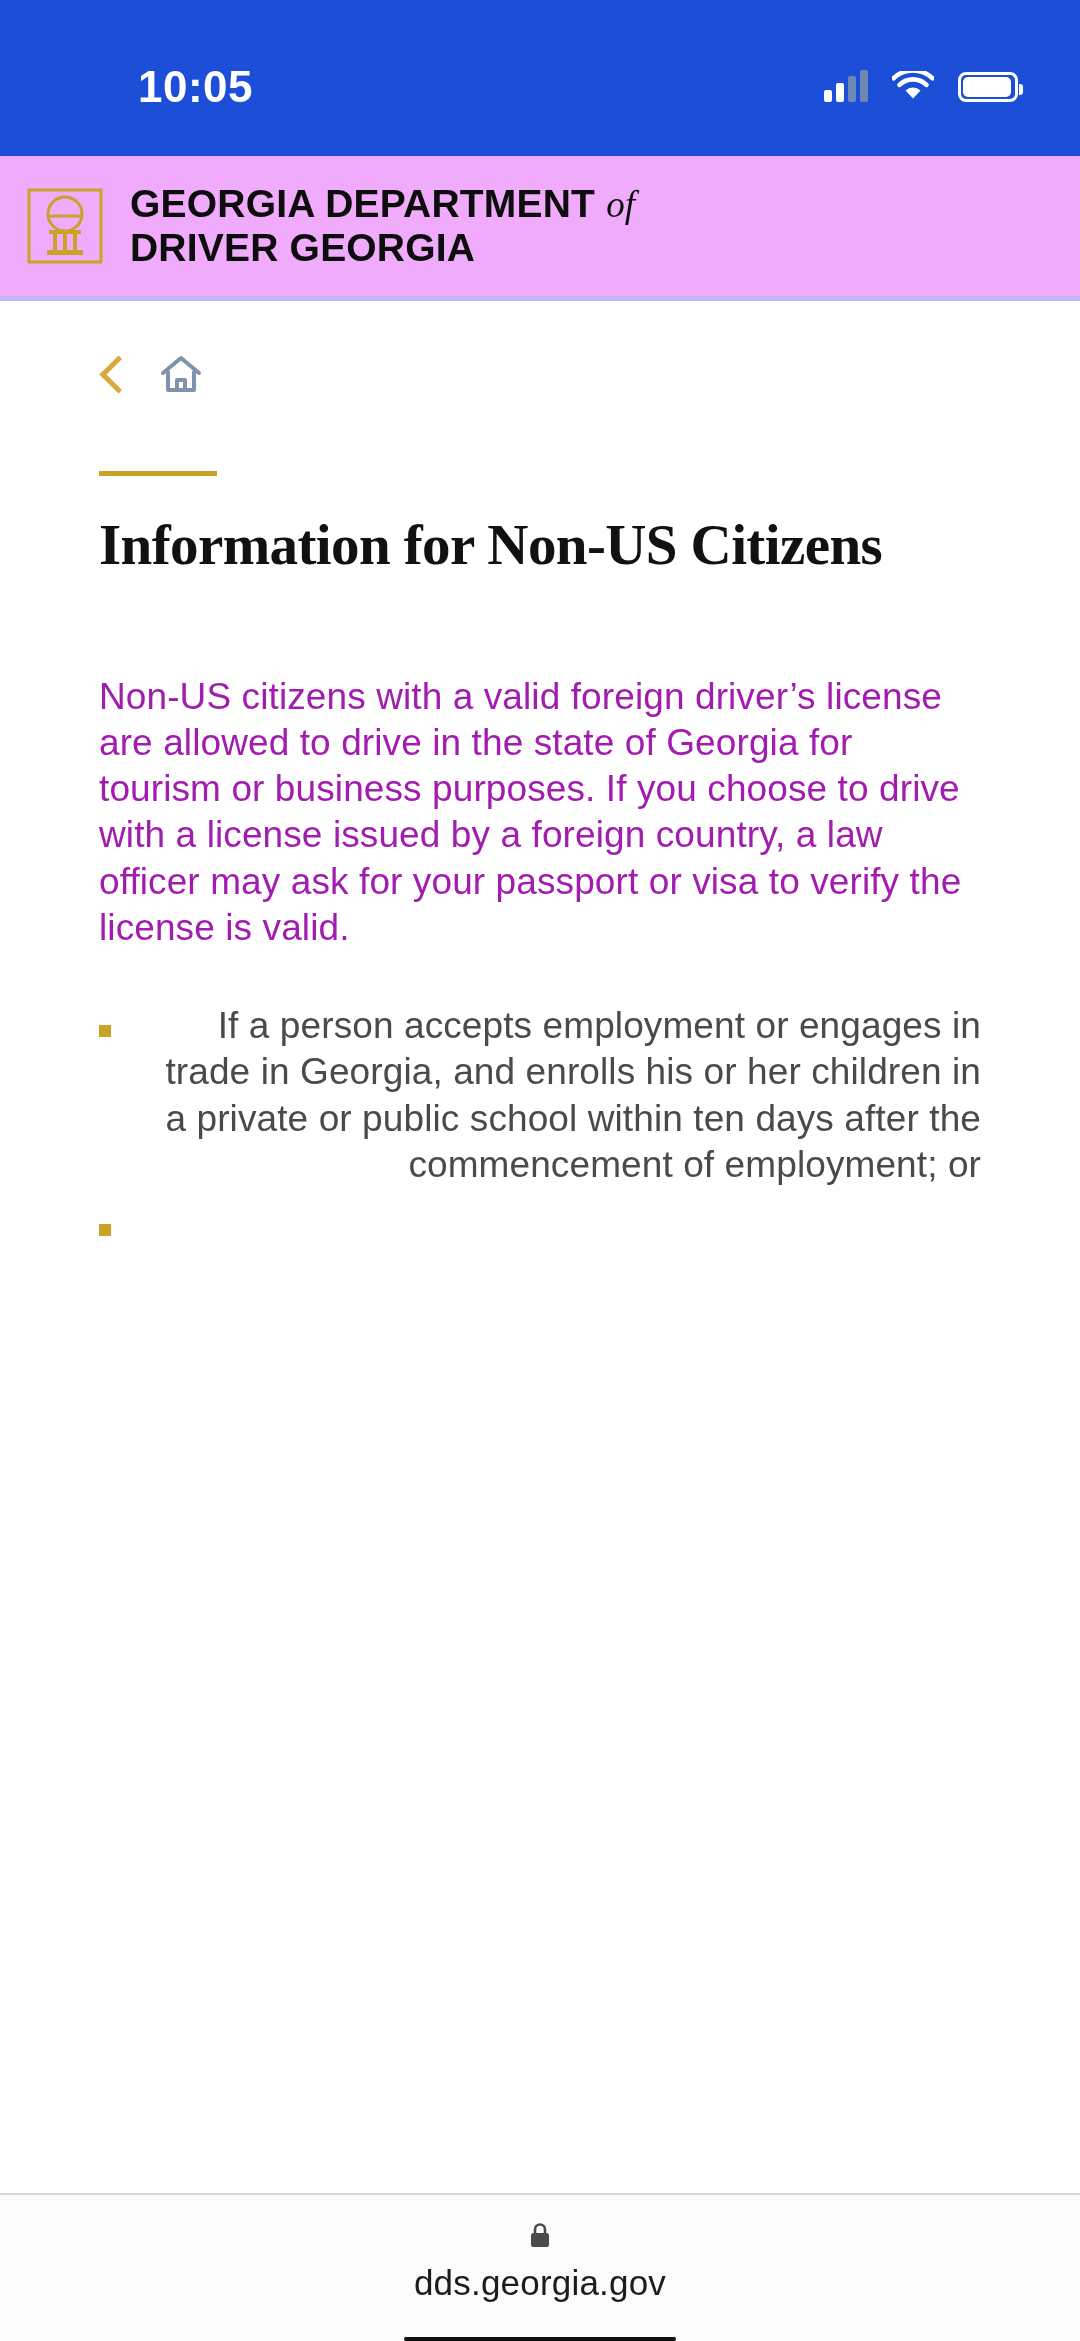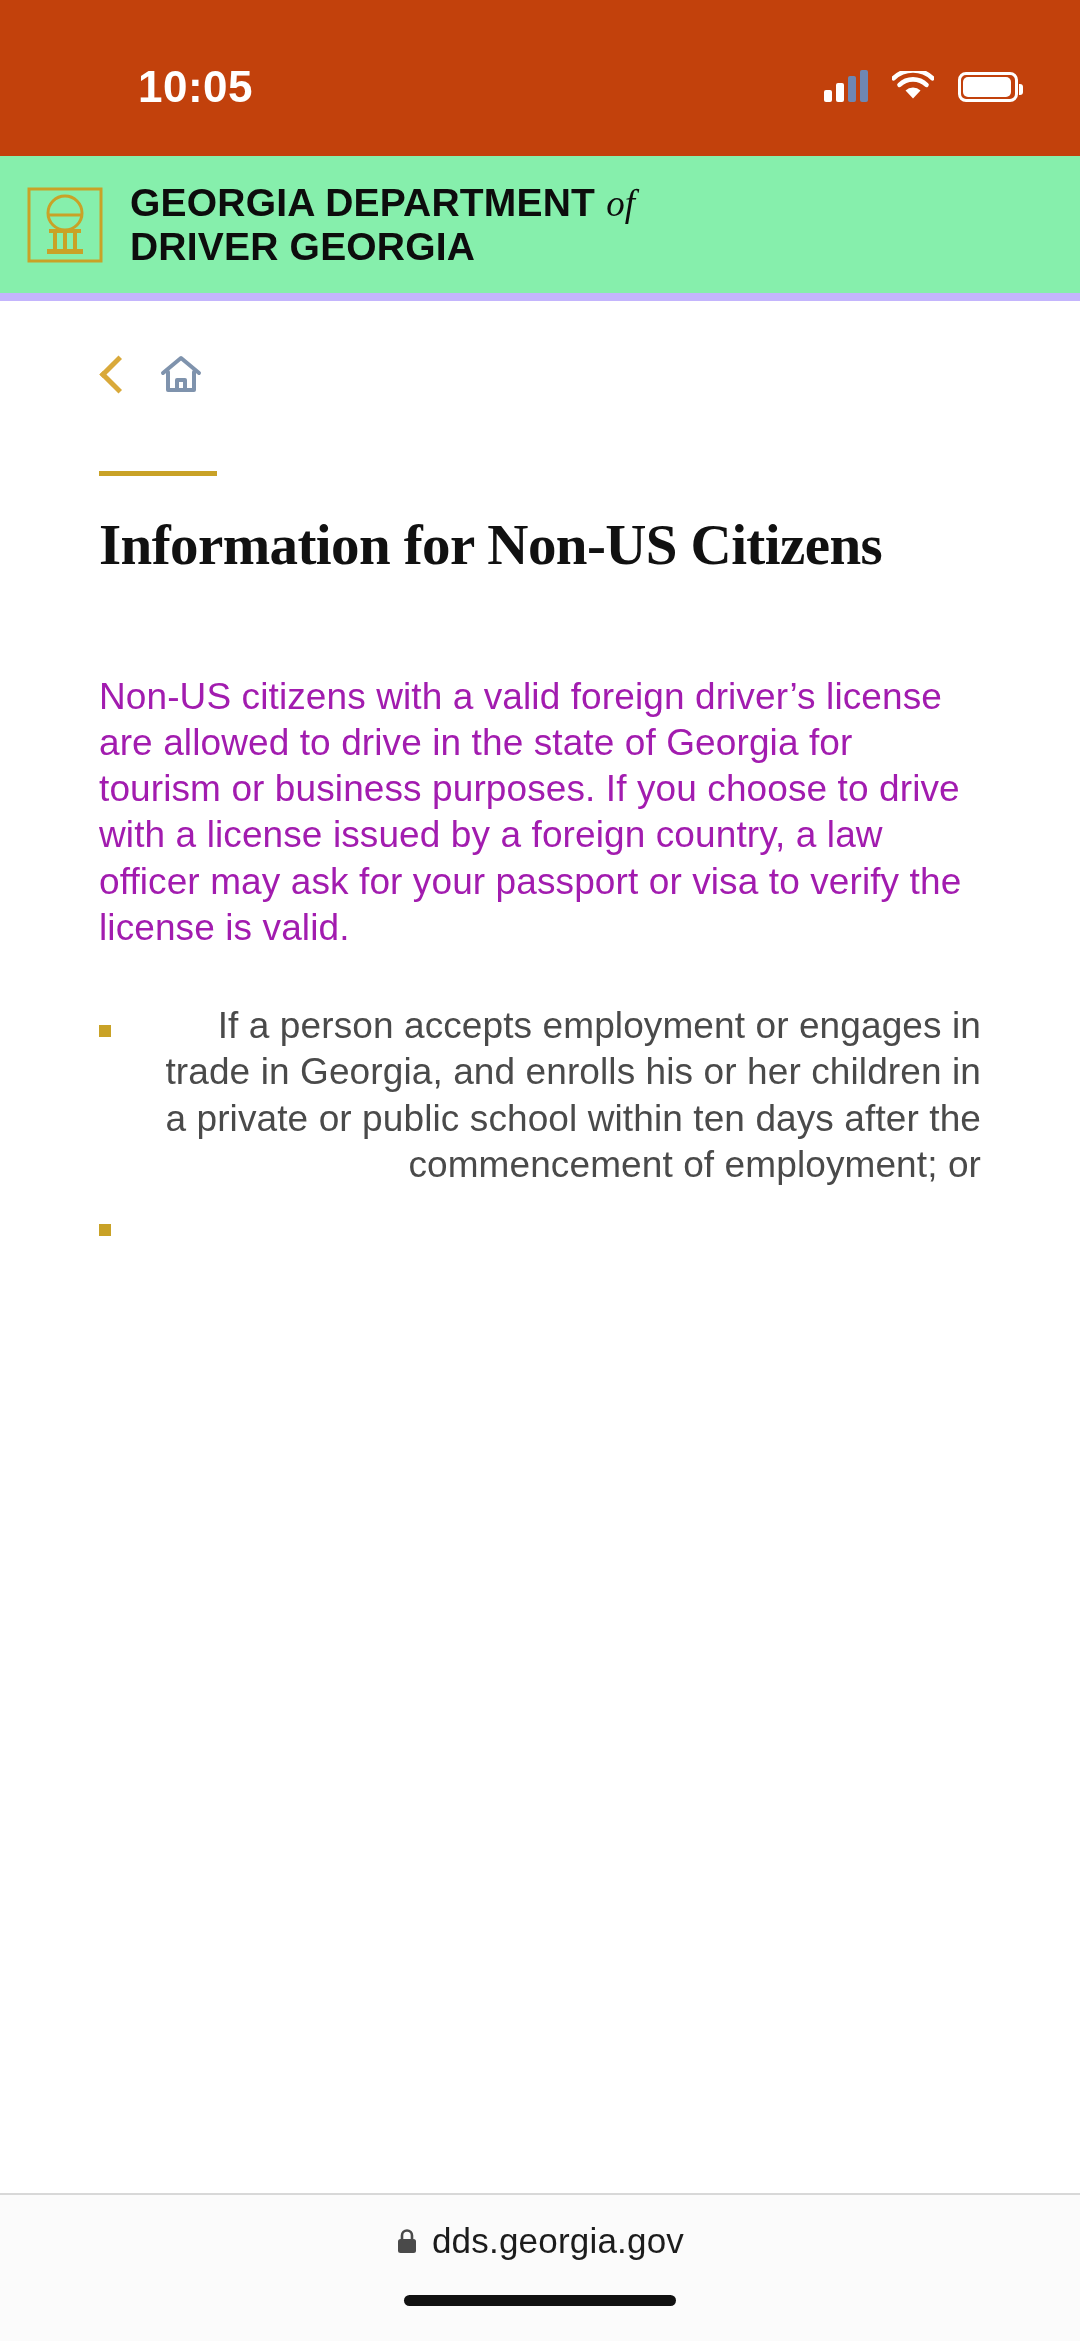--- a/index.html
+++ b/index.html
@@ -11,21 +11,21 @@
     height: 2341px;
     background: #ffffff;
     font-family: "Liberation Sans", sans-serif;
     overflow: hidden;
     position: relative;
   }
 
   
   .status-bar {
     height: 156px;
-    background: #c2410c;
+    background: #1d4ed8;
     color: #ffffff;
     display: flex;
     align-items: center;
     justify-content: space-between;
     padding: 0 62px 0 0;
     box-sizing: border-box;
     position: relative;
   }
   .status-time {
     font-size: 44px;
@@ -78,22 +78,22 @@
     width: 48px;
     background: #ffffff;
     border-radius: 5px;
   }
 
   
   .site-header {
     height: 145px;
     display: flex;
     align-items: center;
-    border-bottom: 8px solid #c4b5fd;
-    background: #86efac;
+    border-bottom: 5px solid #c4b5fd;
+    background: #f0abfc;
     box-sizing: border-box;
     justify-content: space-between;
   }
   .logo-wrap {
     width: 130px;
     display: flex;
     justify-content: center;
     align-items: center;
     flex: 0 0 auto;
   }
@@ -235,20 +235,21 @@
     flex-direction: column;
     align-items: center;
     justify-content: flex-start;
     padding-top: 26px;
     box-sizing: border-box;
   }
   .url-row {
     display: flex;
     align-items: center;
     gap: 14px;
+    flex-direction: column;
   }
   .lock-icon { width: 22px; height: 28px; position: relative; }
   .url-text {
     font-size: 35px;
     color: #1c1c1c;
     letter-spacing: 0.2px;
   }
   .home-indicator {
     width: 272px;
     height: 11px;

